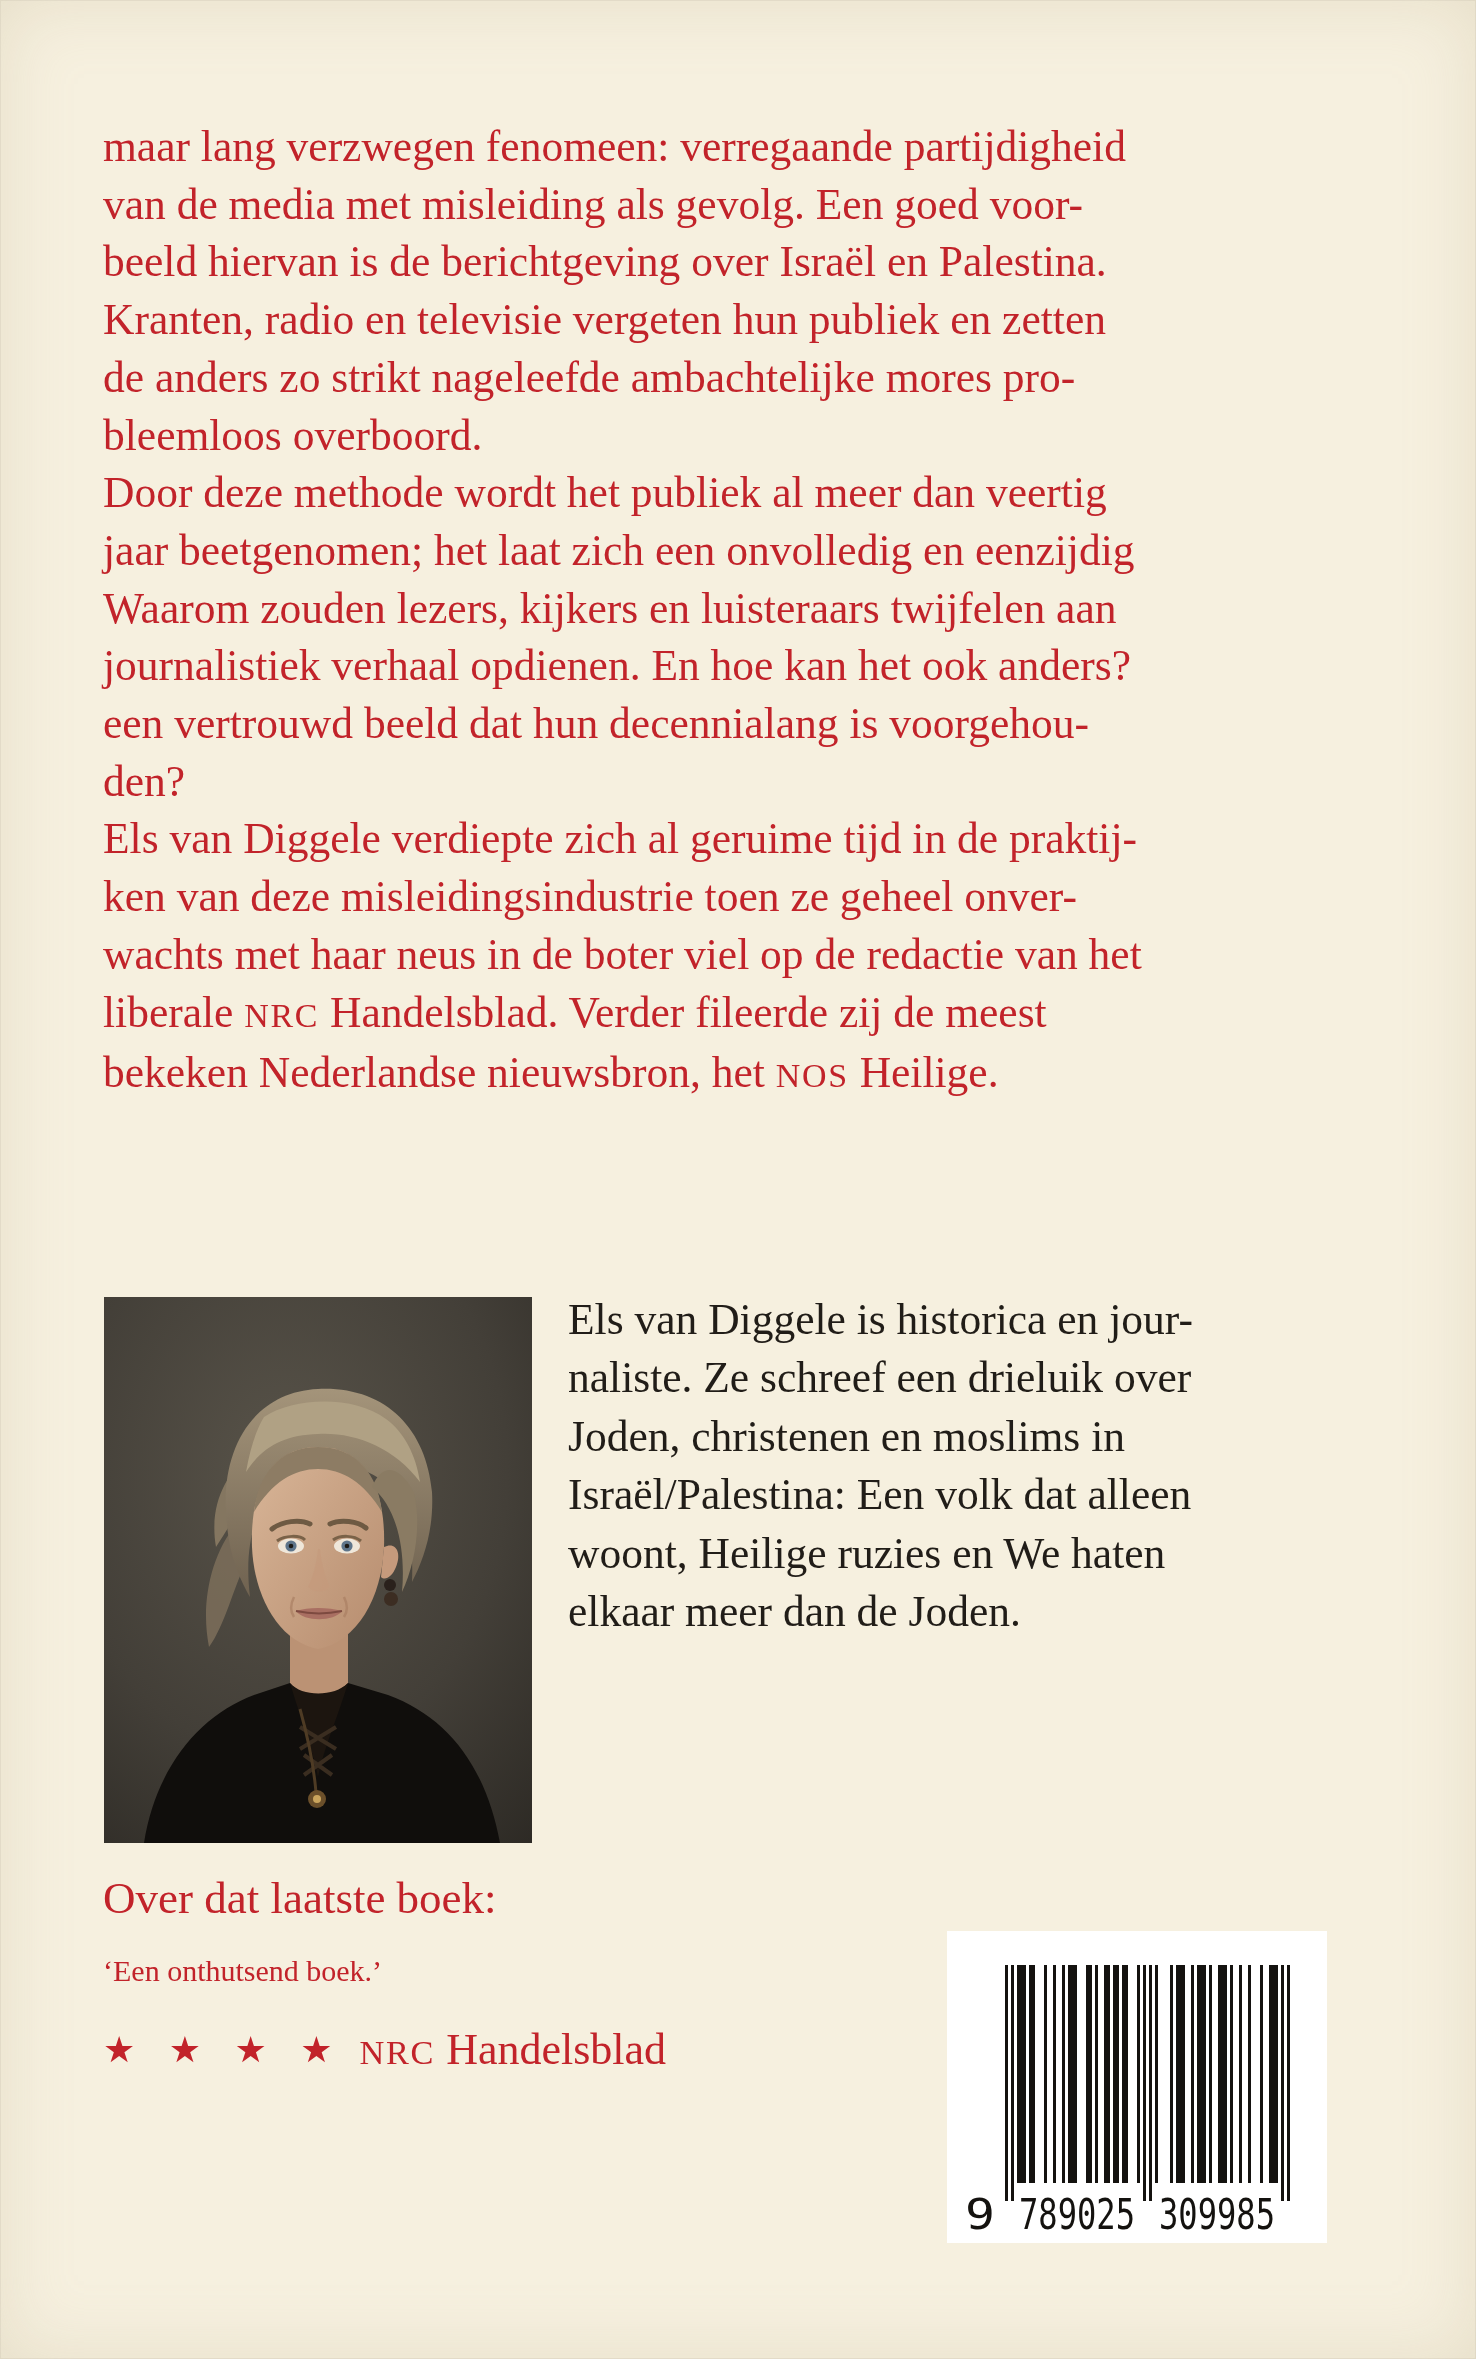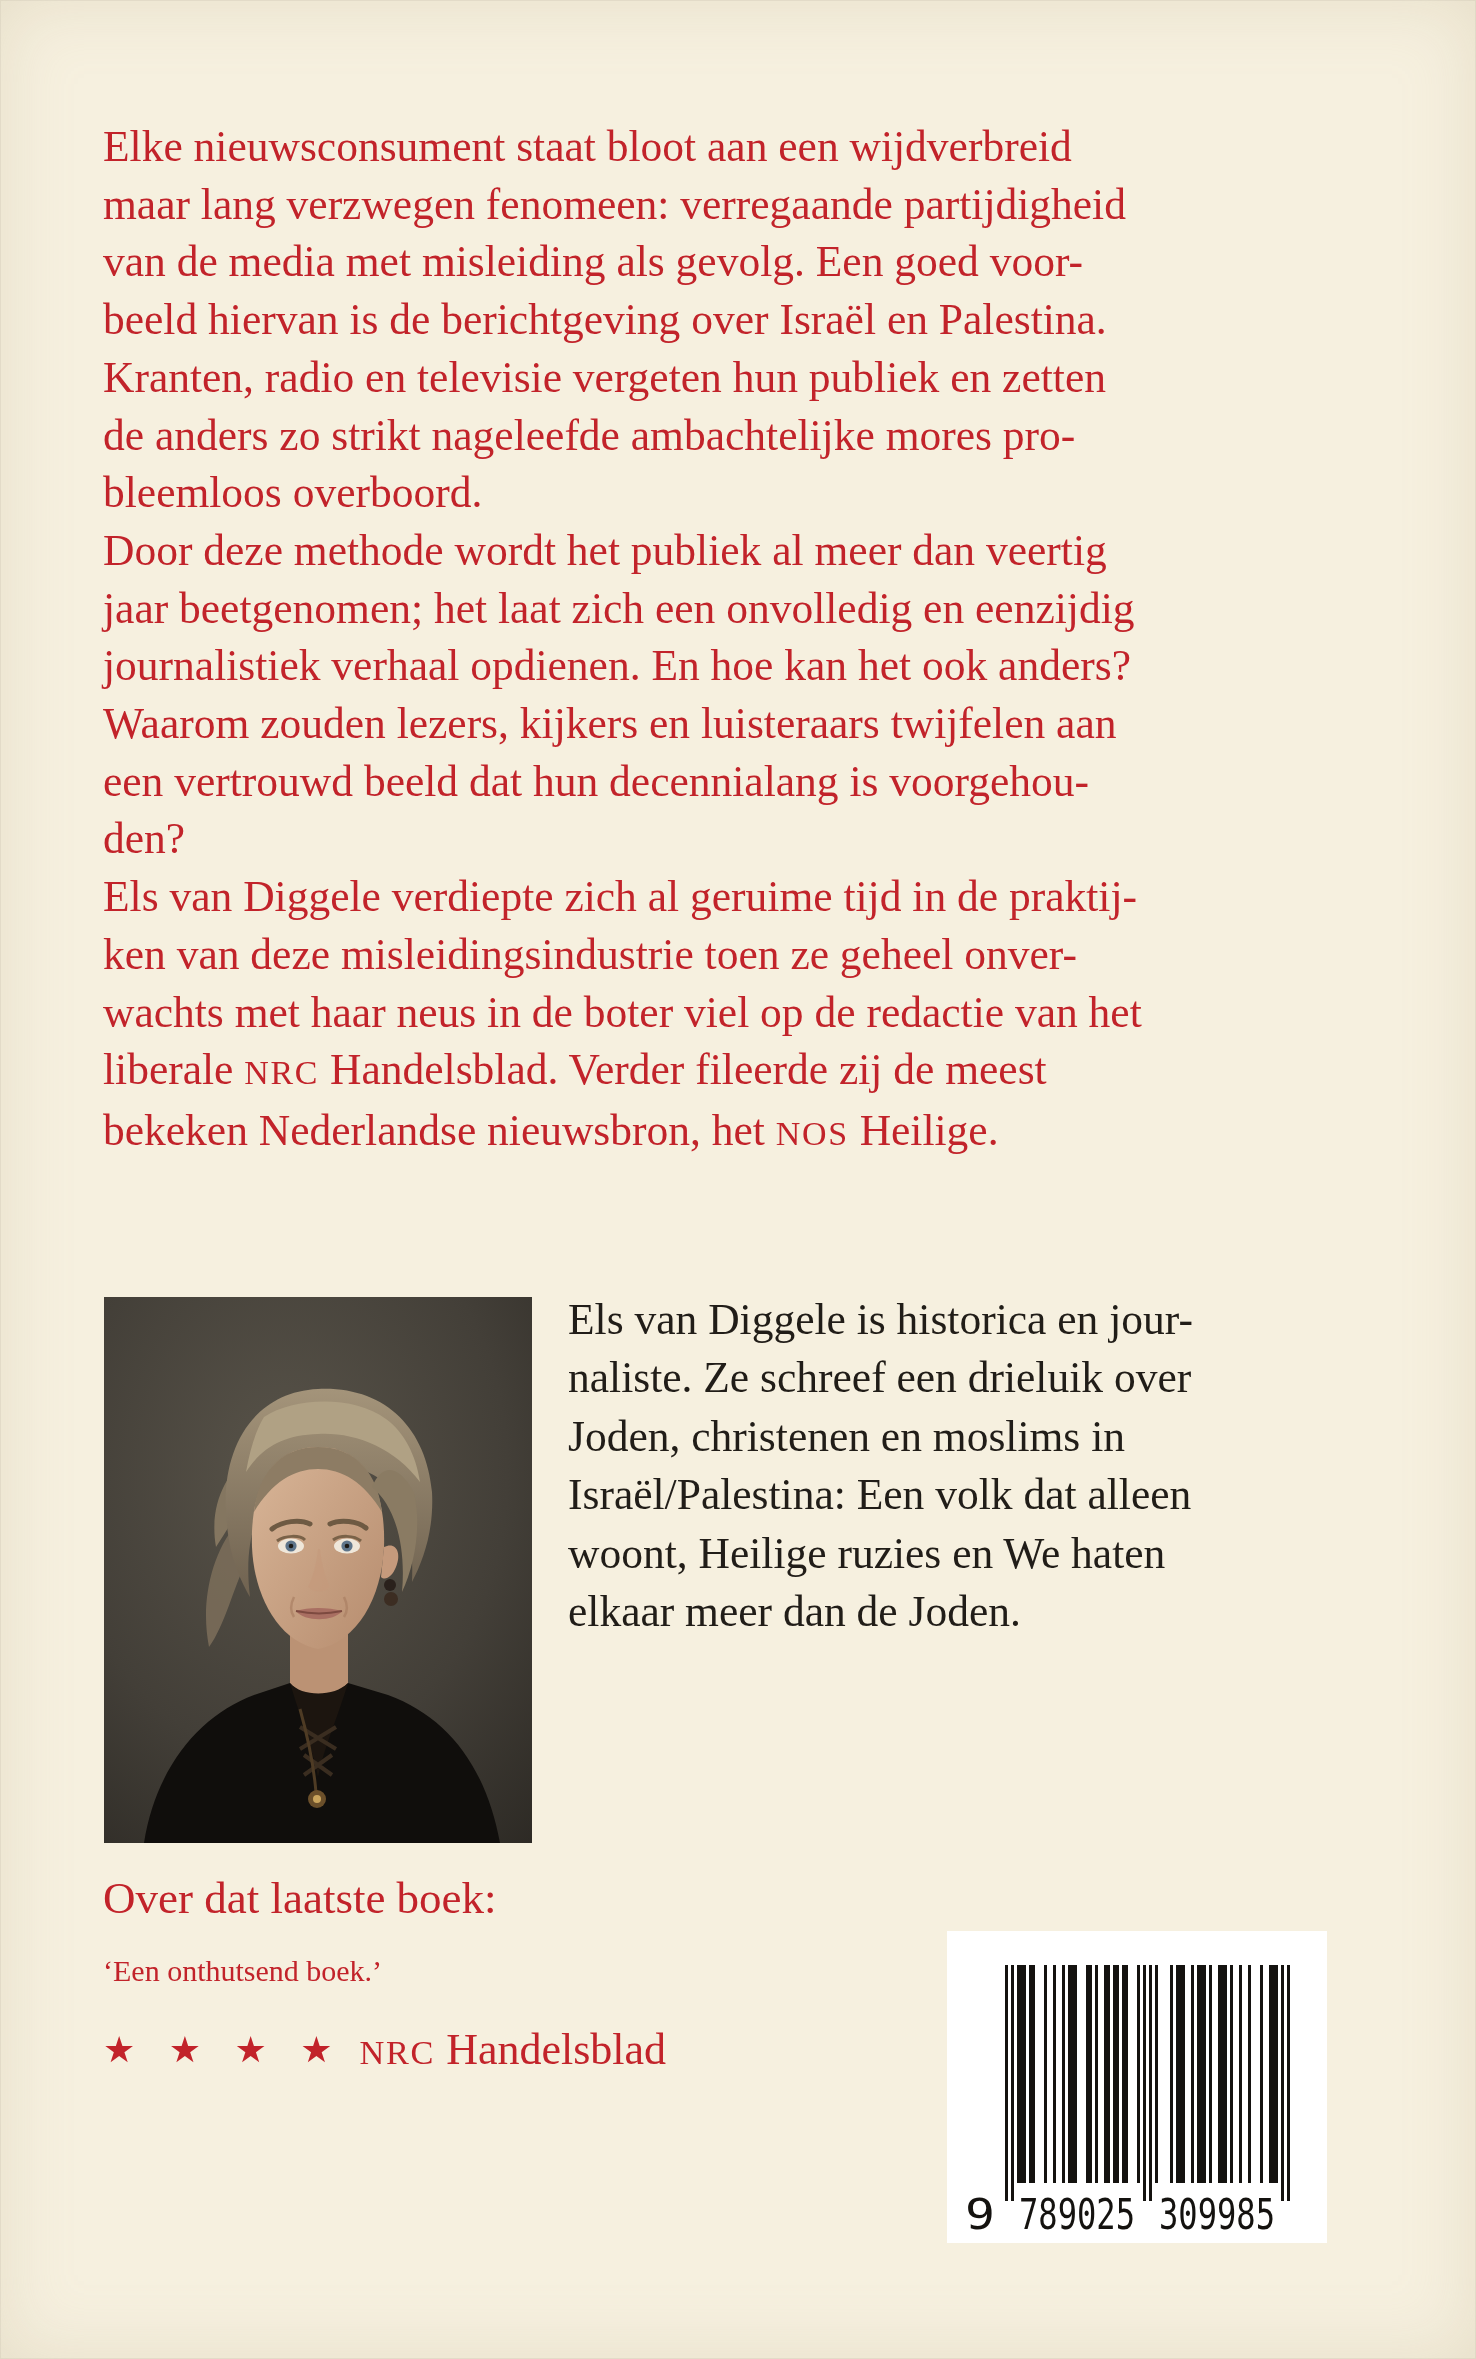--- a/index.html
+++ b/index.html
@@ -28,31 +28,30 @@
   .source{font-size:44px}
   .barcode-box{position:absolute;left:947px;top:1931px;width:380px;height:312px;background:#ffffff}
   .barcode-box svg{position:absolute;inset:0;width:100%;height:100%}
 </style>
 </head>
 <body>
 
 <div class="cover">
 
   <div class="blurb">
-      <div class="tline"><span class="run-n">Elke nieuwsconsument staat bloot aan een wijdverbreid</span></div>
       <div class="tline"><span class="run-n">maar lang verzwegen fenomeen: verregaande partijdigheid</span></div>
       <div class="tline"><span class="run-n">van de media met misleiding als gevolg. Een goed voor-</span></div>
       <div class="tline"><span class="run-n">beeld hiervan is de berichtgeving over Israël en Palestina.</span></div>
       <div class="tline"><span class="run-n">Kranten, radio en televisie vergeten hun publiek en zetten</span></div>
       <div class="tline"><span class="run-n">de anders zo strikt nageleefde ambachtelijke mores pro-</span></div>
       <div class="tline"><span class="run-n">bleemloos overboord.</span></div>
       <div class="tline"><span class="run-n">Door deze methode wordt het publiek al meer dan veertig</span></div>
       <div class="tline"><span class="run-n">jaar beetgenomen; het laat zich een onvolledig en eenzijdig</span></div>
+      <div class="tline"><span class="run-n">Waarom zouden lezers, kijkers en luisteraars twijfelen aan</span></div>
       <div class="tline"><span class="run-n">journalistiek verhaal opdienen. En hoe kan het ook anders?</span></div>
-      <div class="tline"><span class="run-n">Waarom zouden lezers, kijkers en luisteraars twijfelen aan</span></div>
       <div class="tline"><span class="run-n">een vertrouwd beeld dat hun decennialang is voorgehou-</span></div>
       <div class="tline"><span class="run-n">den?</span></div>
       <div class="tline"><span class="run-n">Els van Diggele verdiepte zich al geruime tijd in de praktij-</span></div>
       <div class="tline"><span class="run-n">ken van deze misleidingsindustrie toen ze geheel onver-</span></div>
       <div class="tline"><span class="run-n">wachts met haar neus in de boter viel op de redactie van het</span></div>
       <div class="tline"><span class="run-n">liberale </span><span class="run-sc">NRC</span><span class="run-n"> </span><span class="run-i">Handelsblad</span><span class="run-n">. Verder fileerde zij de meest</span></div>
       <div class="tline"><span class="run-n">bekeken Nederlandse nieuwsbron, het </span><span class="run-isc">NOS</span><span class="run-n"> </span><span class="run-i">Heilige</span><span class="run-n">.</span></div>
     </div>
 
   <div class="photo" title="Portret van Els van Diggele">

